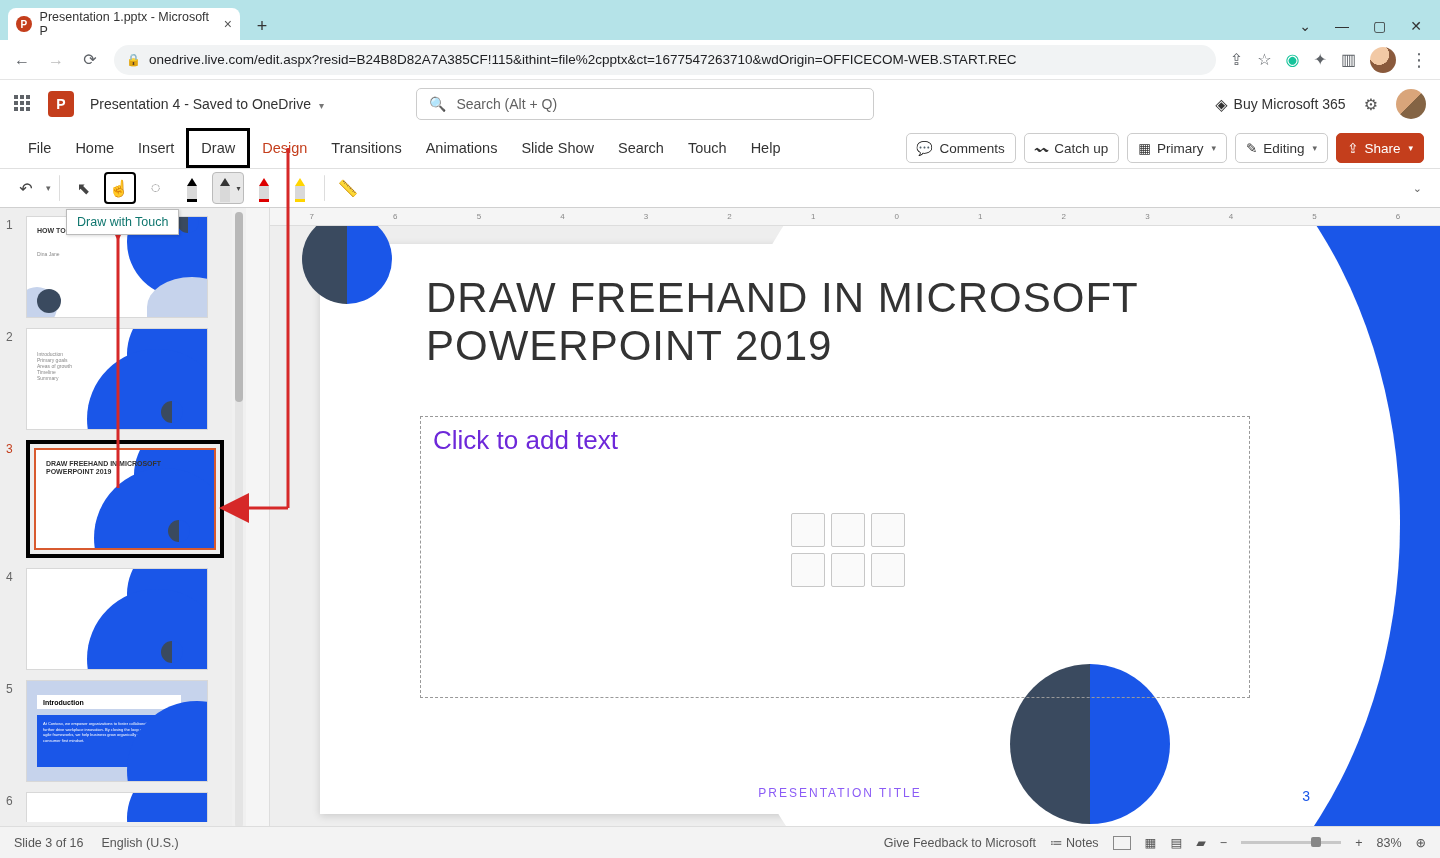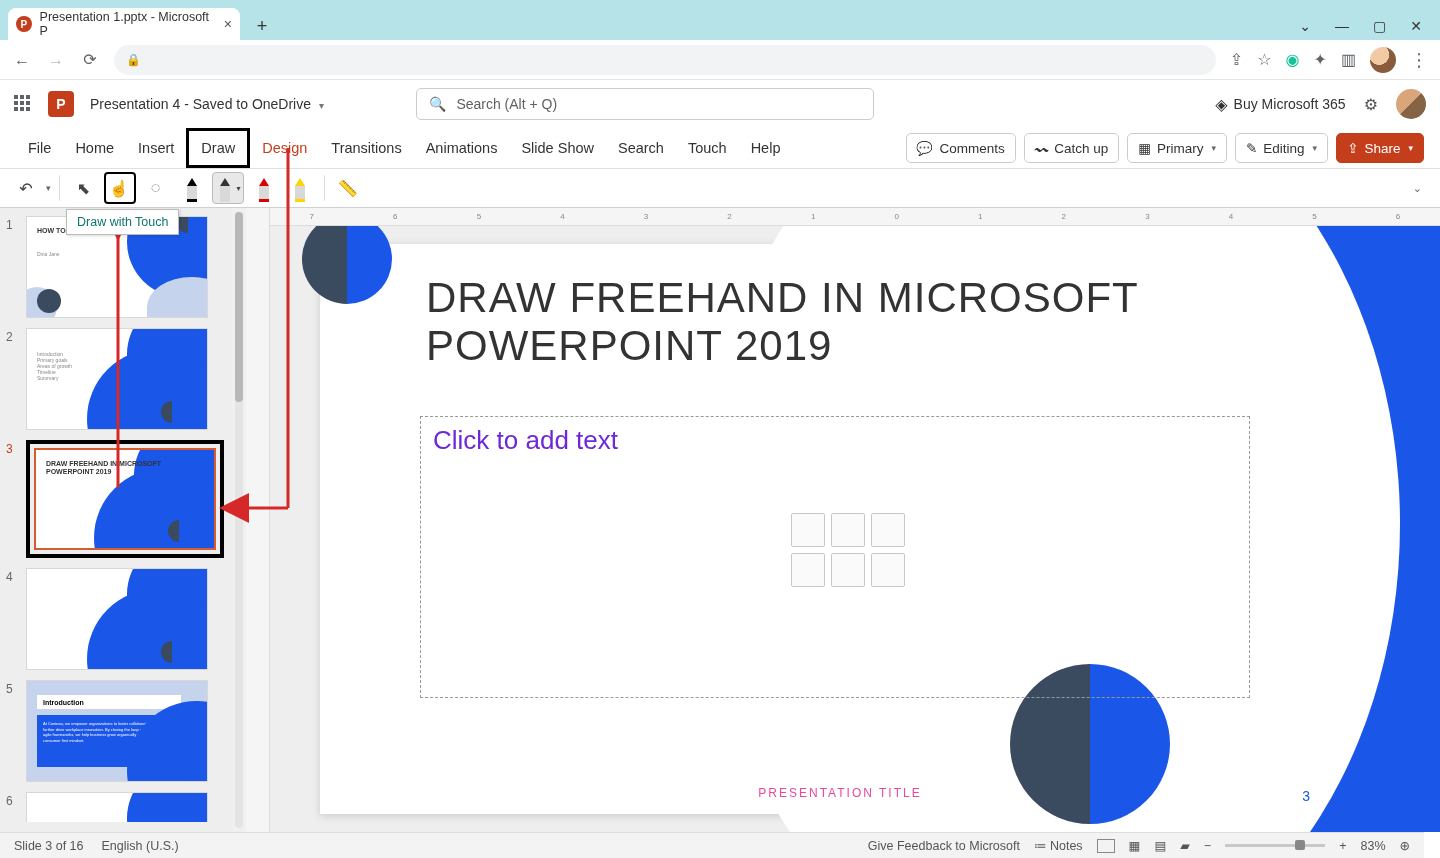--- a/index.html
+++ b/index.html
@@ -105,25 +105,25 @@
 .slide .top-leaf .p1{position:absolute;width:45px;height:90px;background:#3a4a5f;border-radius:45px 0 0 45px;left:0;}
 .slide .top-leaf .p2{position:absolute;width:45px;height:90px;background:#1a56e8;border-radius:0 45px 45px 0;right:0;}
 .slide .bot-leaf { position:absolute; right:190px; bottom:-10px; width:160px; height:160px;}
 .slide .bot-leaf .p1{position:absolute;width:80px;height:160px;background:#3a4a5f;border-radius:80px 0 0 80px;left:0;}
 .slide .bot-leaf .p2{position:absolute;width:80px;height:160px;background:#1a56e8;border-radius:0 80px 80px 0;right:0;}
 .slide h1 { position:absolute; left:106px; top:30px; font-size:42px; font-weight:500; letter-spacing:1px; color:#333; line-height:1.15; max-width:760px;}
 .slide .placeholder { position:absolute; left:100px; top:172px; width:830px; height:282px; border:1px dashed #999;}
 .slide .placeholder .pt { font-size:26px; color:#6d28d9; padding:8px 12px;}
 .slide .icon-grid { position:absolute; left:370px; top:96px; display:grid; grid-template-columns:repeat(3,34px); grid-template-rows:repeat(2,34px); gap:6px;}
 .slide .icon-grid div{border:1px solid #c7c7c7; border-radius:2px; background:#fafafa;}
-.slide .foot { position:absolute; bottom:14px; left:0; right:0; text-align:center; font-size:12px; letter-spacing:2px; color:#ec4899;}
+.slide .foot { position:absolute; bottom:14px; left:0; right:0; text-align:center; font-size:12px; letter-spacing:2px; color:#8b5cf6;}
 .slide .pagenum { position:absolute; bottom:10px; right:50px; color:#1a56e8; font-size:14px;}
 
 
-.status { position:absolute; bottom:0; left:0; right:16px; height:26px; background:#f3f3f3; border-top:1px solid #ddd; display:flex; align-items:center; padding:0 14px; font-size:12.5px; color:#555; gap:18px;}
+.status { position:absolute; bottom:0; left:0; right:0; height:32px; background:#f3f3f3; border-top:1px solid #ddd; display:flex; align-items:center; padding:0 14px; font-size:12.5px; color:#555; gap:18px;}
 .status .right { margin-left:auto; display:flex; align-items:center; gap:14px;}
 .status .zoom-track { width:100px; height:3px; background:#c8c8c8; position:relative;}
 .status .zoom-track .knob{position:absolute;left:70px;top:-4px;width:10px;height:10px;background:#888;border-radius:2px;}
 .view-ico { width:18px;height:14px;border:1px solid #888;}
 </style>
 </head>
 <body>
 
 <div class="browser-tabs">
   <div class="btab">
@@ -139,20 +139,21 @@
     <span>✕</span>
   </div>
 </div>
 
 <div class="addr-bar">
   <span class="nav-ico">←</span>
   <span class="nav-ico disabled">→</span>
   <span class="nav-ico">⟳</span>
   <div class="url-box">
     <span class="lock">🔒</span>
+    <span>onedrive.live.com/edit.aspx?resid=B24B8D82A7A385CF!115&amp;ithint=file%2cpptx&amp;ct=1677547263710&amp;wdOrigin=OFFICECOM-WEB.START.REC</span>
   </div>
   <div class="addr-right">
     <span>⇪</span>
     <span>☆</span>
     <span style="color:#15c39a;">◉</span>
     <span>✦</span>
     <span>▥</span>
     <div class="prof-pic"></div>
     <span class="dots">⋮</span>
   </div>

